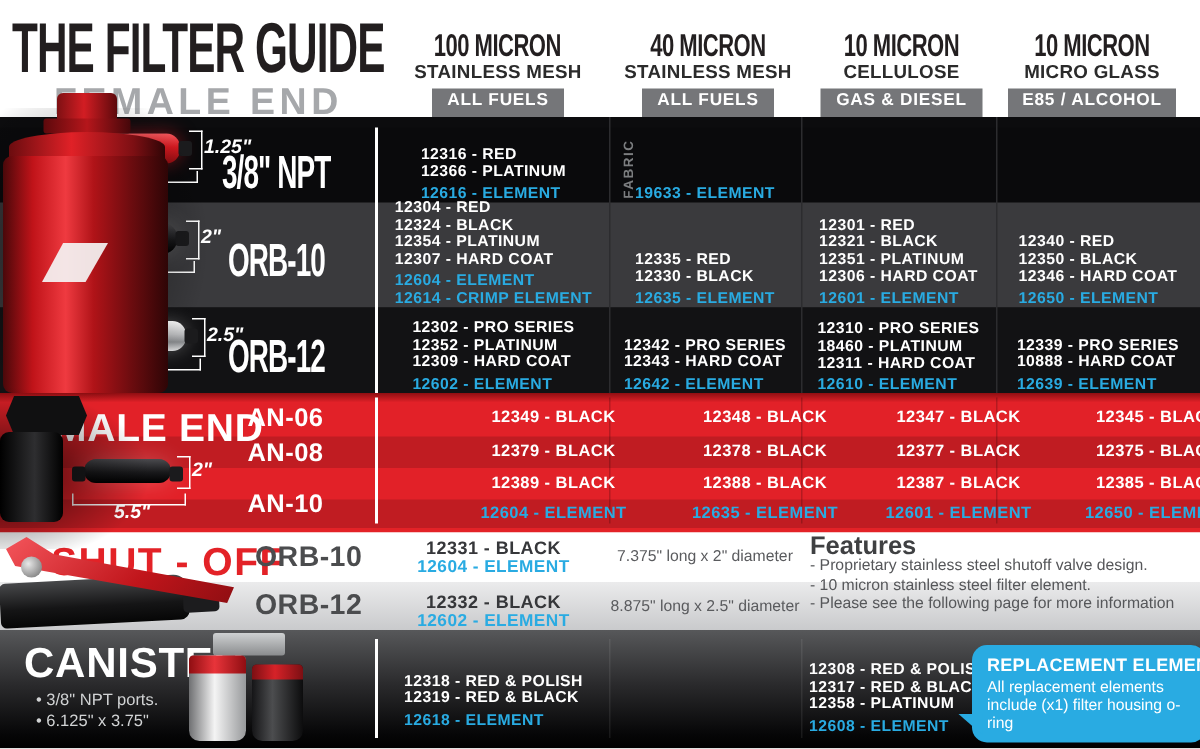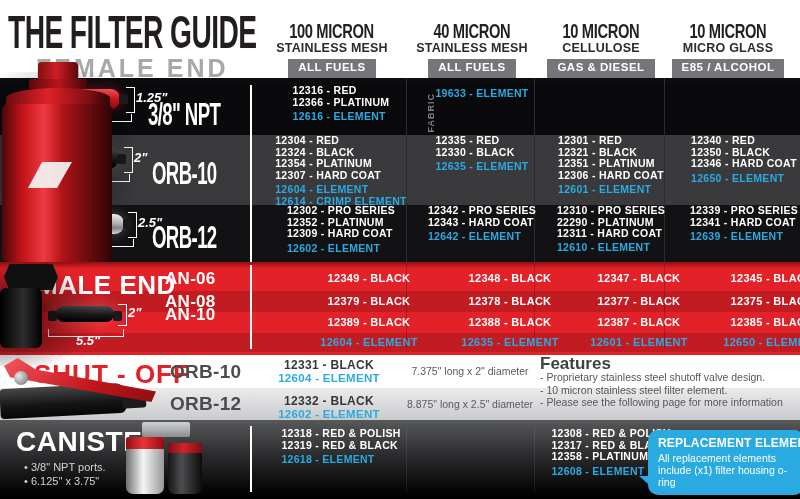--- a/index.html
+++ b/index.html
@@ -25,21 +25,21 @@
   .frow{left:0;width:800px;}
   .frow1{top:7px;height:50px;background:#0a0a0c;}
   .frow2{top:57px;height:70px;background:#3a3a3d;}
   .frow3{top:127px;height:57px;background:#121214;}
   .rowlabel{font-size:31px;color:#fff;}
   .vline-white{width:2px;background:#ffffff;}
   .colline{width:1px;background:#2c2c2f;}
   .colline-red{width:1px;background:rgba(0,0,0,0.20);}
   .colline-lt{width:1px;background:rgba(255,255,255,0.08);}
   
-  .fcell{position:absolute;display:flex;align-items:flex-start;justify-content:center;margin-left:12px;}
+  .fcell{position:absolute;display:flex;align-items:flex-end;justify-content:center;}
   .pl{text-align:left;}
   .part,.elem{font-weight:700;font-size:10.5px;line-height:11.5px;color:#fff;
               letter-spacing:0.3px;white-space:nowrap;}
   .elem{color:#29abe2;}
   .elems{margin-top:3px;}
   .fabric{position:absolute;left:6px;top:8px;writing-mode:vertical-rl;transform:rotate(180deg);
           font-size:9px;font-weight:700;color:#7c7e80;letter-spacing:1px;}
   
   .filter-art{position:absolute;width:110px;height:46px;}
   .f-body{position:absolute;left:10px;top:2px;width:64px;height:20px;border-radius:9px;}
@@ -282,53 +282,53 @@
           </div>
       <div class="elems">
             <div class="elem">12642 - ELEMENT</div>
           </div>
         </div>
     </div>
     <div class="fcell" style="left:536px;top:127px;width:126px;height:57px;">
       <div class="pl">
           <div>
             <div class="part">12310 - PRO SERIES</div>
-            <div class="part">22290 - PLATINUM</div>
+            <div class="part">18460 - PLATINUM</div>
             <div class="part">12311 - HARD COAT</div>
           </div>
       <div class="elems" style="margin-top:2px;">
             <div class="elem">12610 - ELEMENT</div>
           </div>
         </div>
     </div>
     <div class="fcell" style="left:666px;top:127px;width:132px;height:57px;">
       <div class="pl">
           <div>
             <div class="part">12339 - PRO SERIES</div>
-            <div class="part">12341 - HARD COAT</div>
+            <div class="part">10888 - HARD COAT</div>
           </div>
       <div class="elems">
             <div class="elem">12639 - ELEMENT</div>
           </div>
         </div>
     </div>
   </div>
 
   <div class="abs sec-male">
     <div class="abs mstripe" style="top:29px;height:21px;"></div>
     <div class="abs mstripe" style="top:71px;height:19px;"></div>
     <div class="abs colline-red" style="left:406px;top:3px;height:84px;"></div>
     <div class="abs colline-red" style="left:534px;top:3px;height:84px;"></div>
     <div class="abs colline-red" style="left:664px;top:3px;height:84px;"></div>
     <div class="abs vline-white" style="left:250px;top:3px;height:84px;"></div>
 
     <div class="abs male-title nowrap">MALE END</div>
     <div class="abs an-label" style="top:7px;">AN-06</div>
     <div class="abs an-label" style="top:30px;">AN-08</div>
-    <div class="abs an-label" style="top:43px;">AN-10</div>
+    <div class="abs an-label" style="top:64px;">AN-10</div>
 
     <div class="filter-art" style="left:46px;top:40px;">
       <div class="f-body f-black" style="width:58px;height:16px;top:4px;"></div>
       <div class="dim-h" style="left:72px;height:20px;top:2px;"></div>
       <span class="dim-label h" style="left:82px;">2"</span>
       <div class="dim-w" style="width:74px;"></div>
       <span class="dim-label w">5.5"</span>
     </div>
 
     <div class="mcell" style="left:252px;top:10px;width:154px;">12349 - BLACK</div>

